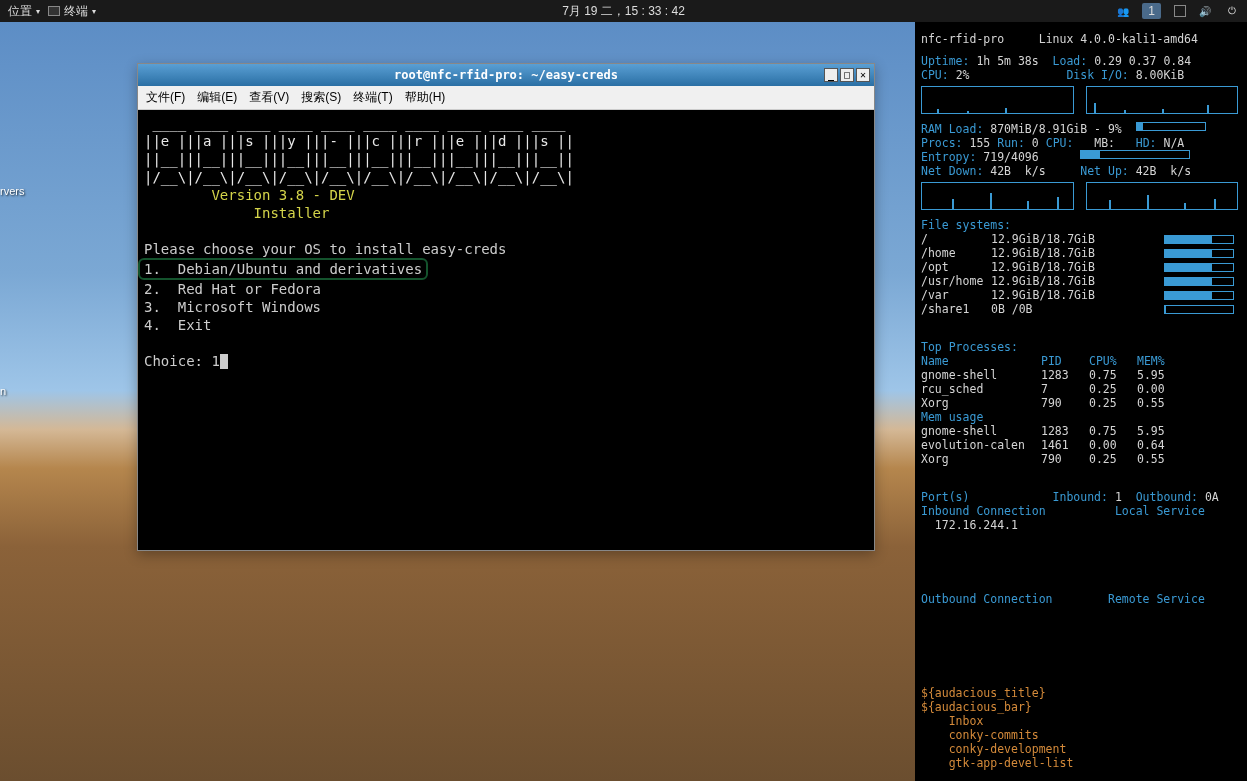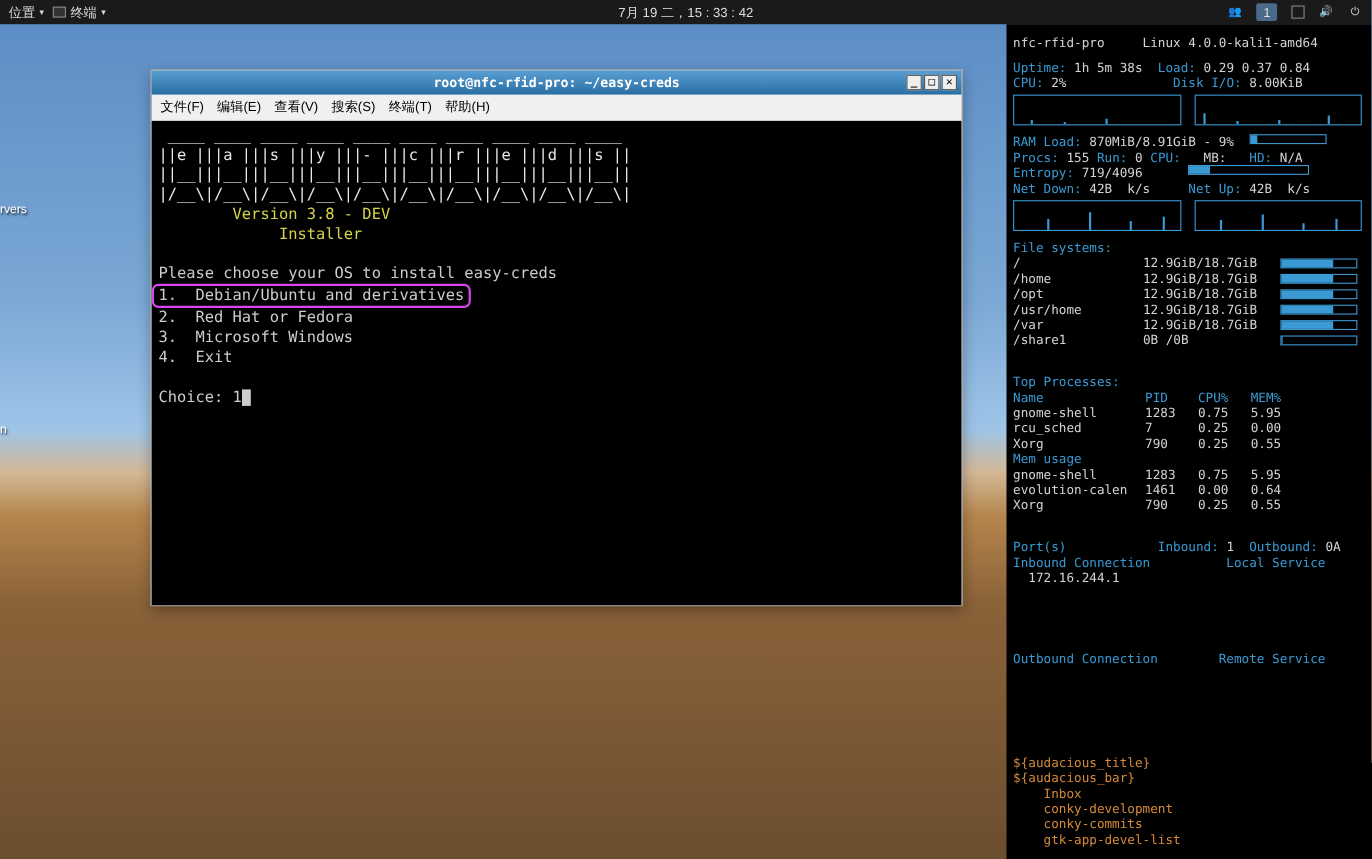--- a/index.html
+++ b/index.html
@@ -110,21 +110,21 @@
   padding: 4px 6px;
   font-family: monospace;
   font-size: 14px;
   line-height: 18px;
   white-space: pre;
   overflow: hidden;
 }
 .ascii-top { color: #e8e8e8; }
 .yellow { color: #d4d44a; }
 .highlight-box {
-  border: 2px solid #d946ef;
+  border: 2px solid #14532d;
   border-radius: 6px;
   display: inline-block;
   padding: 0 4px;
   margin-left: -6px;
 }
 .cursor-block {
   display: inline-block;
   width: 8px;
   height: 15px;
   background: #ccc;
@@ -173,21 +173,21 @@
   vertical-align: middle;
 }
 .conky-bar-fill {
   position: absolute;
   top: 0; left: 0;
   height: 100%;
   background: #3a9ad4;
 }
 .fs-row { display: flex; justify-content: space-between; align-items: center; }
 .fs-label { width: 70px; }
-.fs-val { flex: 1; margin-left: 48px; }
+.fs-val { flex: 1; }
 .fs-bar-cell { width: 74px; }
 .proc-row { display: flex; }
 .proc-name { width: 120px; }
 .proc-col { width: 48px; text-align: left; }
 .conky-section { margin-top: 24px; }
 </style>
 </head>
 <body>
 
 <div class="topbar">
@@ -378,17 +378,17 @@
   <div class="conky-row"><span class="conky-white">  </span><span class="conky-white">172.16.244.1</span></div>
 
   <div style="height:60px"></div>
   <div class="conky-row"><span>Outbound Connection</span><span>        </span><span>Remote Service</span></div>
 
   <div style="height:80px"></div>
   <div class="conky-row conky-orange"><span>${audacious_title}</span></div>
   <div class="conky-row conky-orange"><span>${audacious_bar}</span></div>
   <div id="mail-list">
       <div class="conky-row conky-orange">    Inbox</div>
+      <div class="conky-row conky-orange">    conky-commits</div>
       <div class="conky-row conky-orange">    conky-development</div>
-      <div class="conky-row conky-orange">    conky-commits</div>
       <div class="conky-row conky-orange">    gtk-app-devel-list</div>
     </div>
 </div>
 
 </body></html>

